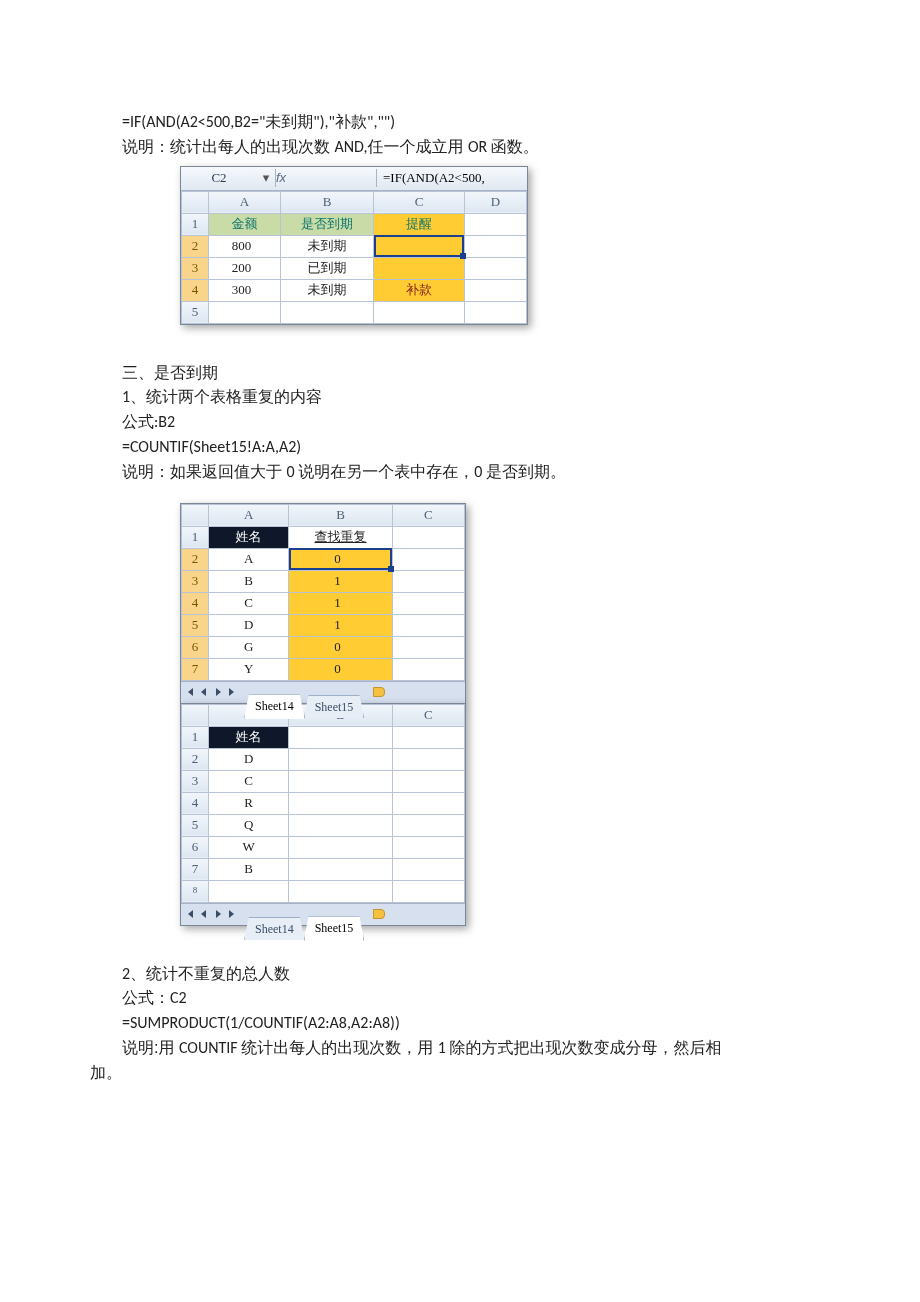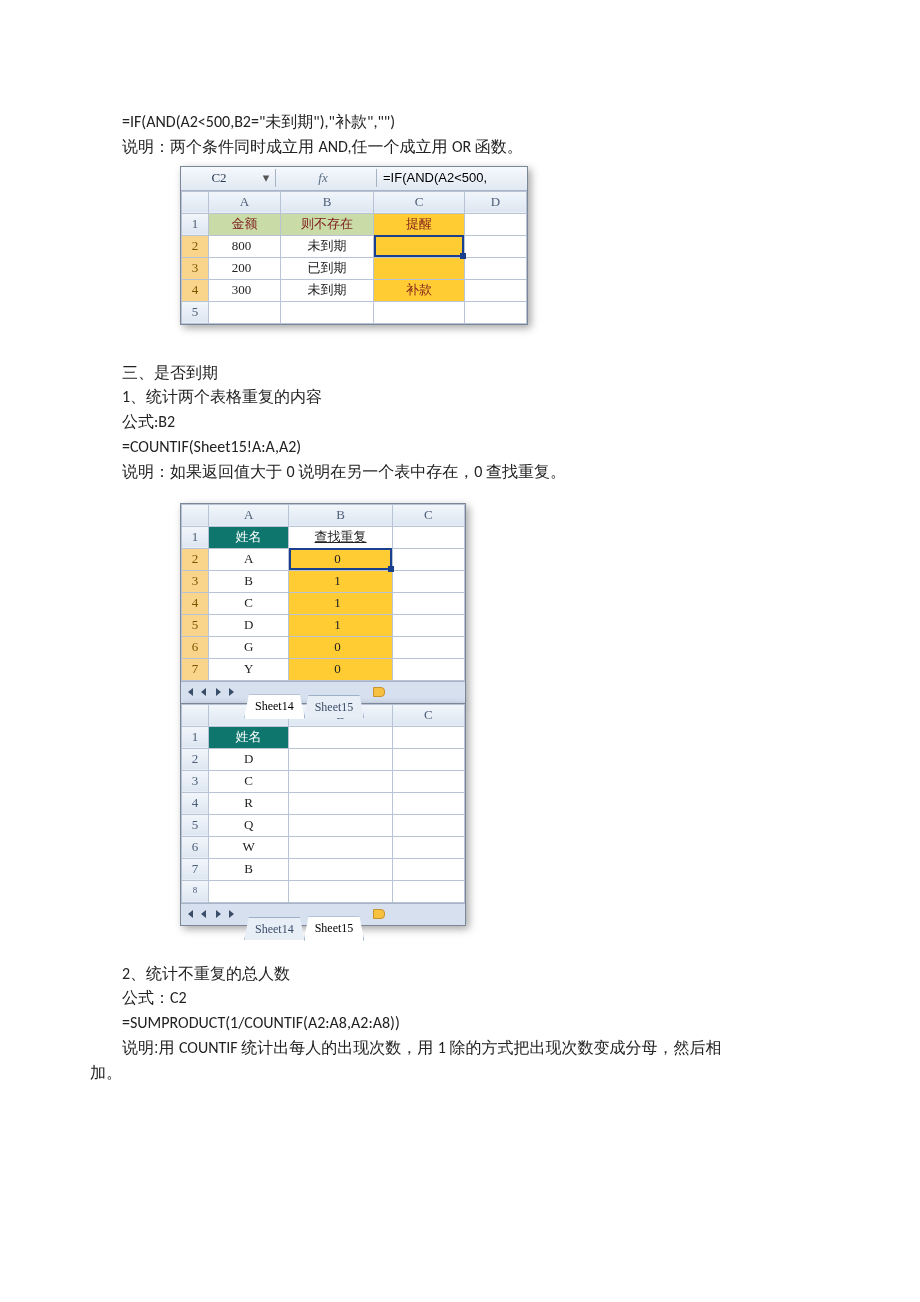--- a/index.html
+++ b/index.html
@@ -4,35 +4,35 @@
 <style>
   * { box-sizing: border-box; margin: 0; padding: 0; }
   body { background: #fff; font-family: "SimSun", "宋体", serif; font-size: 16px; color: #222; width: 920px; padding: 110px 90px 40px 90px; line-height: 1.55; }
   .para { margin: 0; text-indent: 2em; font-family: "SimSun", Arial, sans-serif; }
   .para .latin, .latin { font-family: Calibri, Arial, sans-serif; }
   .ss { margin: 6px 0 14px 90px; box-shadow: 3px 3px 8px rgba(0,0,0,0.35); border: 1px solid #7a8799; font-family: Tahoma, Arial, sans-serif; font-size: 13px; background: #fff; width: 340px; }
   .ss1 { width: 348px; }
   .fbar { display: flex; align-items: center; height: 24px; border-bottom: 1px solid #a7b4c7; background: linear-gradient(#f6f9fd,#e0e8f2); }
   .fbar .name { width: 76px; text-align: center; color: #2b3d55; font-family: Tahoma; }
   .fbar .dd { width: 18px; color: #555; text-align: center; }
-  .fbar .fx { width: 100px; text-align: center; font-style: italic; font-family: Liberation Serif, serif; color: #5c6d86; padding-right: 6px; }
+  .fbar .fx { width: 100px; text-align: left; font-style: italic; font-family: Liberation Sans, sans-serif; color: #5c6d86; padding-right: 6px; }
   .fbar .fx::after { content: ""; }
   .fbar .sep { width: 1px; height: 18px; background: #a7b4c7; }
-  .fbar .formula { flex: 1; padding-left: 6px; font-family: Liberation Sans, sans-serif; color: #000; white-space: nowrap; overflow: hidden; }
+  .fbar .formula { flex: 1; padding-left: 6px; font-family: Liberation Serif, serif; color: #000; white-space: nowrap; overflow: hidden; }
   table.grid { border-collapse: collapse; width: 100%; background: #fff; }
   table.grid td, table.grid th { border: 1px solid #b8c4d6; height: 22px; padding: 0; text-align: center; font-weight: normal; }
   table.grid .colh { background: linear-gradient(#f2f6fb,#dde6f1); color: #4c5e78; font-family: Tahoma; }
   table.grid .rowh { width: 26px; background: linear-gradient(#f2f6fb,#dde6f1); color: #4c5e78; font-family: Tahoma; }
   table.grid .rowh.sel { background: #f8d58a; color: #7a5500; }
   table.grid .corner { width: 26px; background: linear-gradient(#f2f6fb,#dde6f1); }
-  .hdrcell { background: #c9dca8; font-family: "SimSun"; color: #7f1d1d; }
+  .hdrcell { background: #c9dca8; font-family: "SimSun"; color: #0f766e; }
   .gold { background: #ffcc33; }
   .goldcell { background: #ffbf00; }
   .num { text-align: center; padding-right: 6px !important; font-family: Tahoma; }
-  .bluehdr { background: #0f766e; color: #fff; font-family: "SimSun"; }
+  .bluehdr { background: #0f172a; color: #fff; font-family: "SimSun"; }
   .tabs { display: flex; align-items: center; height: 22px; background: #d6e0ef; border-top: 1px solid #a7b4c7; padding-left: 2px; font-size: 12px; }
   .tabs .navbtn { width: 14px; height: 16px; display: flex; align-items: center; justify-content: center; color: #3a4d68; cursor: default; }
   .tabs .navbtn svg { width: 8px; height: 8px; }
   .tabs .spacer { width: 6px; }
   .tabs .tab { padding: 2px 10px; border: 1px solid #9db0c8; border-bottom: none; background: #e8eef6; color: #3a4d68; font-family: Tahoma; margin-left: -1px; clip-path: polygon(8% 0, 92% 0, 100% 100%, 0 100%); margin-top: 29px; }
   .tabs .tab.active { background: #fff; color: #000; border-bottom: 1px solid #fff; }
   .tabs .newtab { width: 22px; margin-left: 4px; display: flex; align-items: center; justify-content: center; }
   .tabs .newtab .sun { width: 12px; height: 10px; background: #f6c040; border: 1px solid #c8952b; border-radius: 0 4px 4px 0; position: relative; }
   .ss2, .ss3 { width: 286px; margin-left: 90px; }
   .ss2 { margin-bottom: 0; margin-top: 18px; }
@@ -42,21 +42,21 @@
   .selborder { outline: 2px solid #1a3f8f; outline-offset: -2px; }
   .selcell { position: relative; }
   .selcell::after { content: ""; position: absolute; right: -2px; bottom: -2px; width: 6px; height: 6px; background: #1a3f8f; }
   .section-gap { height: 22px; }
 </style>
 </head>
 <body>
 
 <p class="para"><span class="latin">=IF(AND(A2&lt;500,B2="未到期"),"补款","")</span></p>
 <p class="para">
-  <span>说明：两个条件同时成立用 </span><span class="latin">AND,</span><span>任一个成立用 </span><span class="latin">OR </span><span>函数。</span>
+  <span>说明：统计出每人的出现次数 </span><span class="latin">AND,</span><span>任一个成立用 </span><span class="latin">OR </span><span>函数。</span>
 </p>
 
 <div class="ss ss1">
   <div class="fbar">
     <div class="name">C2</div>
     <div class="dd">▾</div>
     <div class="sep"></div>
     <div class="fx">fx</div>
     <div class="sep"></div>
     <div class="formula">=IF(AND(A2&lt;500,</div>
@@ -66,21 +66,21 @@
         <tr>
       <td class="corner"></td>
       <td class="colh" style="width:70px">A</td>
       <td class="colh" style="width:90px">B</td>
       <td class="colh goldcell" style="width:88px">C</td>
       <td class="colh" style="width:60px">D</td>
     </tr>
     <tr>
       <td class="rowh">1</td>
       <td class="hdrcell">金额</td>
-      <td class="hdrcell">则不存在</td>
+      <td class="hdrcell">是否到期</td>
       <td class="hdrcell gold">提醒</td>
       <td></td>
     </tr>
     <tr>
       <td class="rowh sel">2</td>
       <td class="num">800</td>
       <td>未到期</td>
       <td class="gold selborder selcell"></td>
       <td></td>
     </tr>
@@ -108,21 +108,21 @@
   </tbody>
     </table>
 </div>
 
 <div class="section-gap"></div>
 <p class="para">三、是否到期</p>
 <p class="para"><span class="latin">1</span><span>、统计两个表格重复的内容</span></p>
 <p class="para"><span>公式</span><span class="latin">:B2</span></p>
 <p class="para"><span class="latin">=COUNTIF(Sheet15!A:A,A2)</span></p>
 <p class="para">
-  <span>说明：如果返回值大于 </span><span class="latin">0 </span><span>说明在另一个表中存在，</span><span class="latin">0 </span><span>查找重复。</span>
+  <span>说明：如果返回值大于 </span><span class="latin">0 </span><span>说明在另一个表中存在，</span><span class="latin">0 </span><span>是否到期。</span>
 </p>
 
 <div class="ss ss2">
   <table class="grid">
     <tbody>
         <tr>
       <td class="corner"></td>
       <td class="colh" style="width:78px">A</td>
       <td class="colh goldcell" style="width:100px">B</td>
       <td class="colh" style="width:70px">C</td>

